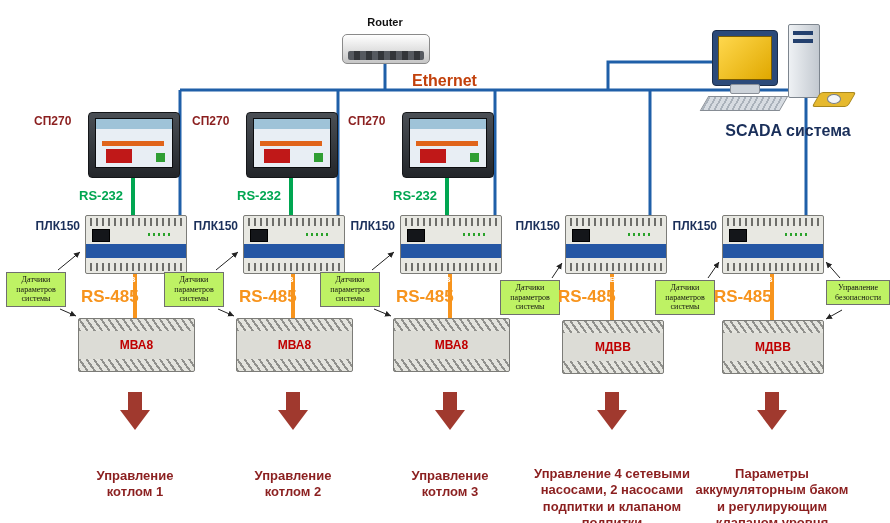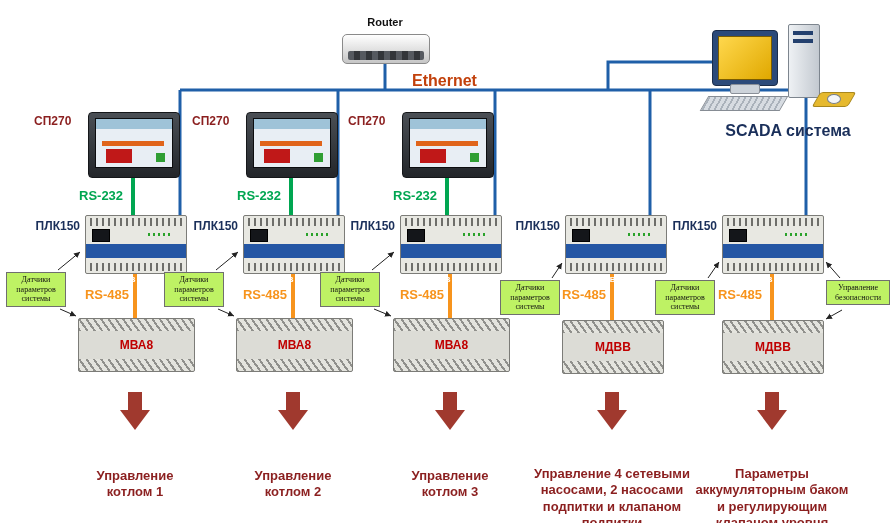--- a/index.html
+++ b/index.html
@@ -6,21 +6,21 @@
   .canvas{position:relative;width:890px;height:523px;background:#ffffff;
           font-family:"Liberation Sans",sans-serif;overflow:hidden;}
   .wires{position:absolute;left:0;top:0;}
 
   .lbl{position:absolute;font-weight:bold;white-space:nowrap;}
   .lbl-router{color:#111;font-size:11px;text-align:center;}
   .lbl-eth{color:#c2410c;font-size:16px;}
   .lbl-hmi{color:#8b1f1f;font-size:12px;}
   .lbl-rs232{color:#00a651;font-size:13px;text-align:left;}
   .lbl-plc{color:#1a2f5a;font-size:12px;text-align:right;}
-  .lbl-rs485{color:#f7941d;font-size:13px;text-align:right;}
+  .lbl-rs485{color:#f7941d;font-size:17px;text-align:right;}
   .lbl-scada{color:#1a2f5a;font-size:16px;text-align:center;white-space:normal;}
 
   .note{position:absolute;border:1px solid #6f6f6f;background:#bef264;font-size:8px;
         line-height:1.2;text-align:center;padding:2px;color:#111;width:54px;font-family:Liberation Serif, serif;}
 
   .caption{position:absolute;color:#8b1f1f;font-weight:bold;font-size:13px;
            text-align:center;line-height:1.25;margin-top:32px;}
 
   
   .router{position:absolute;left:342px;top:34px;width:86px;height:28px;

